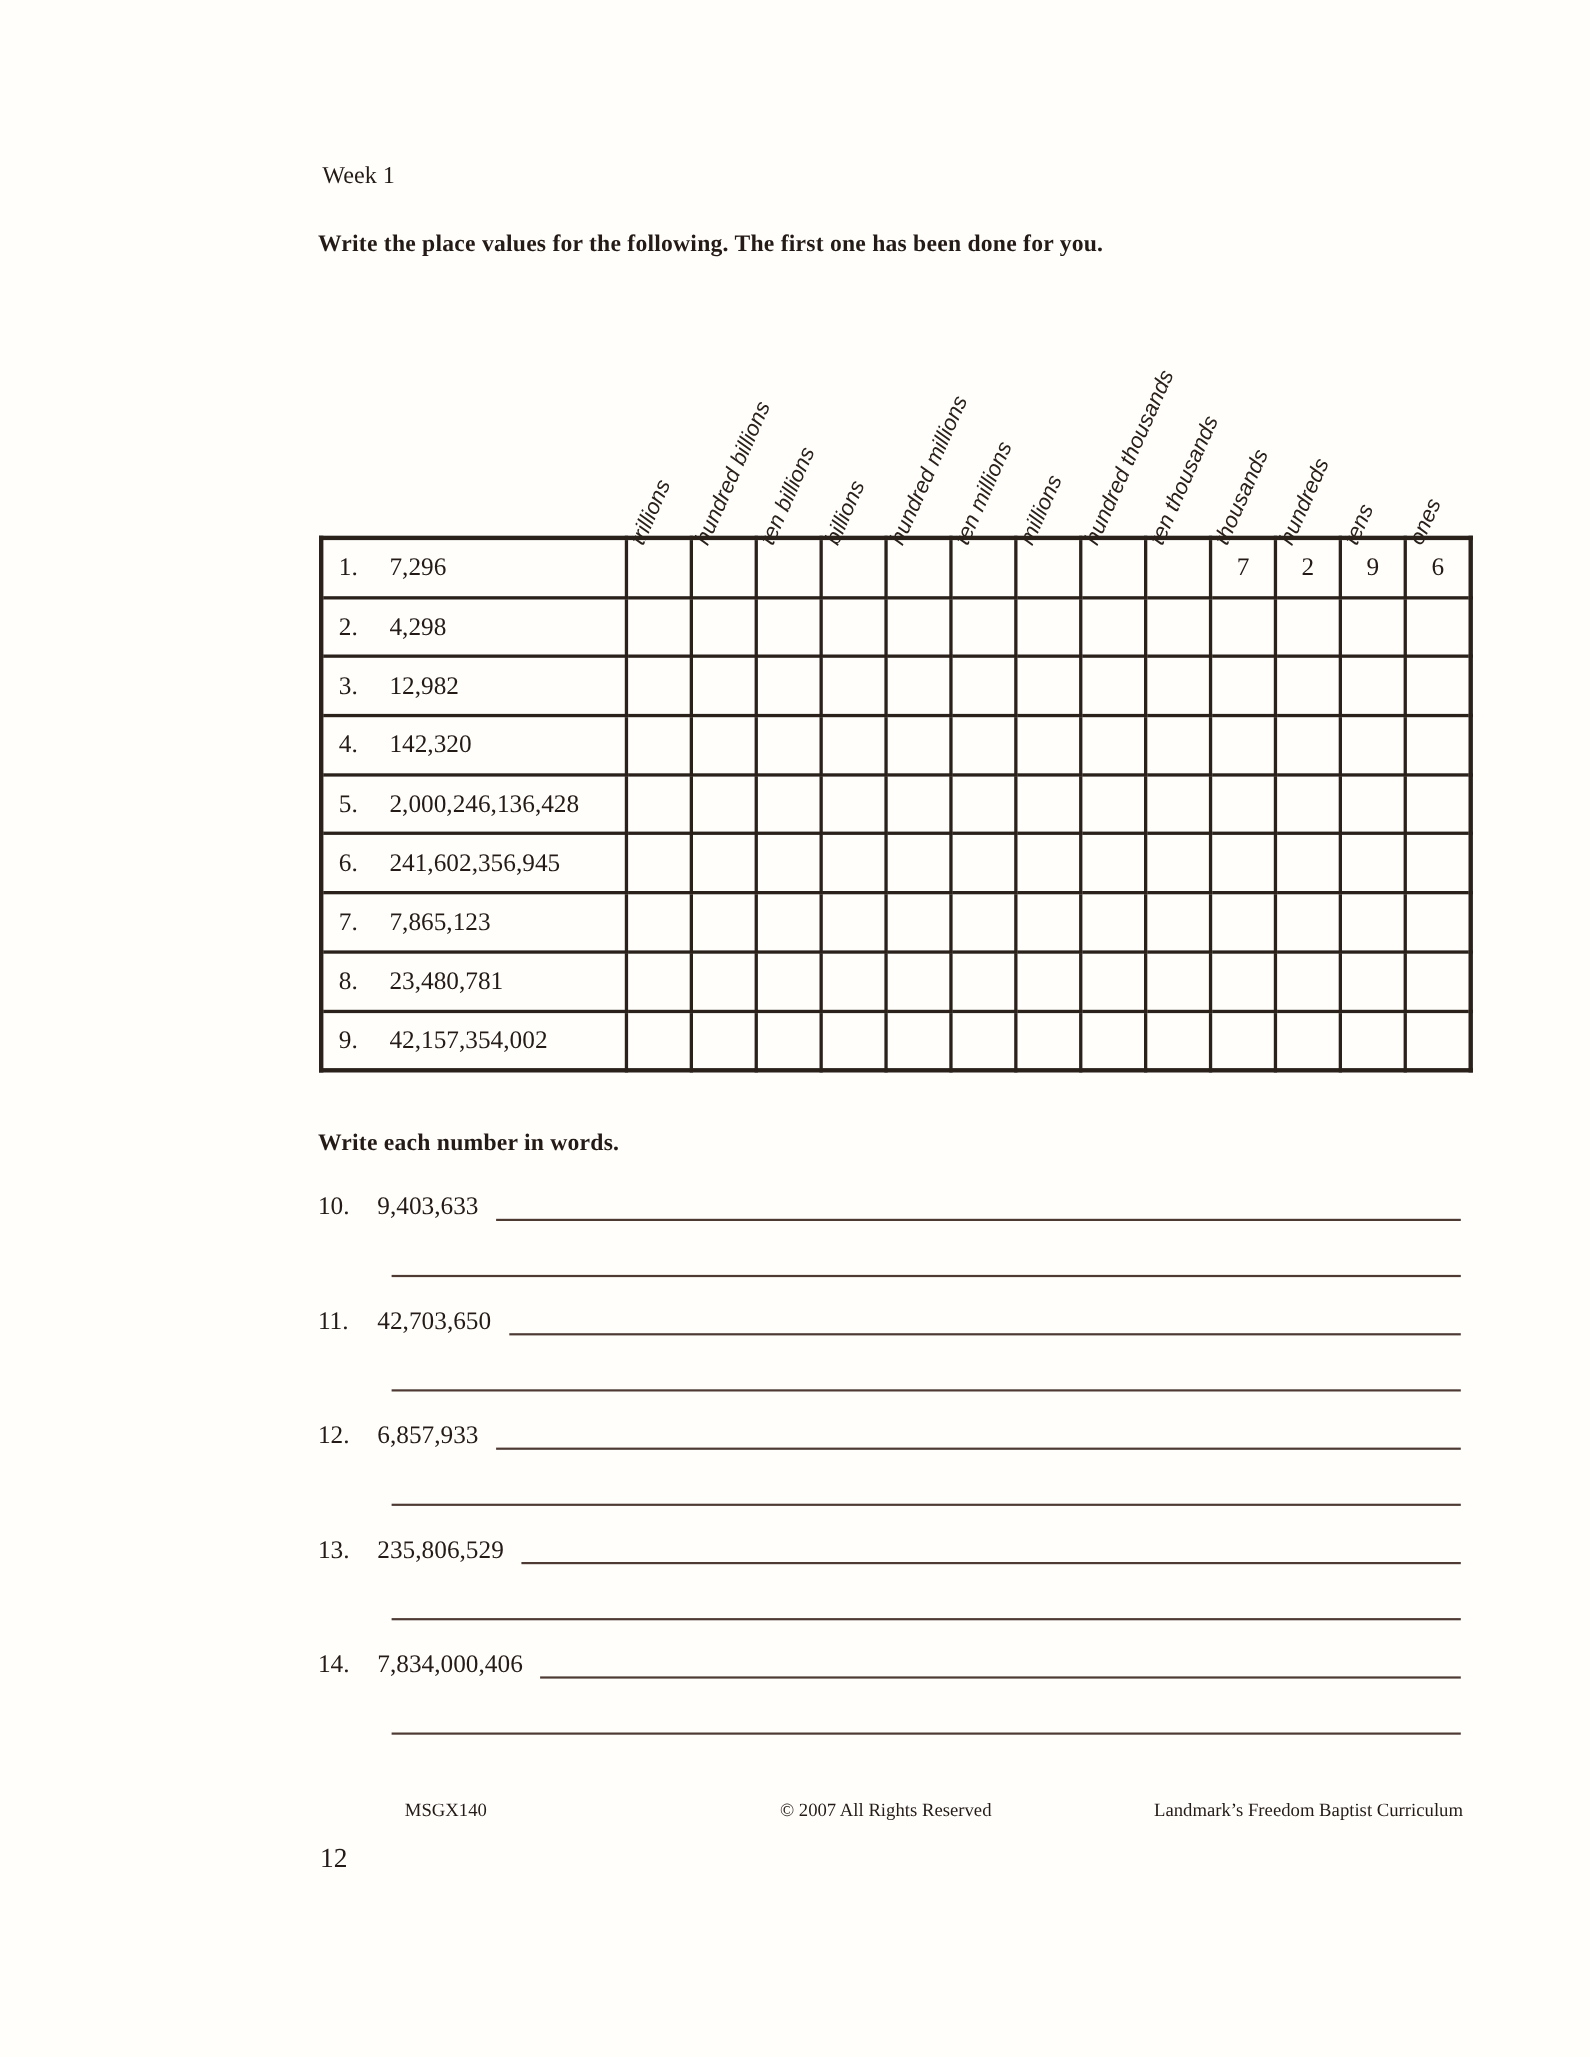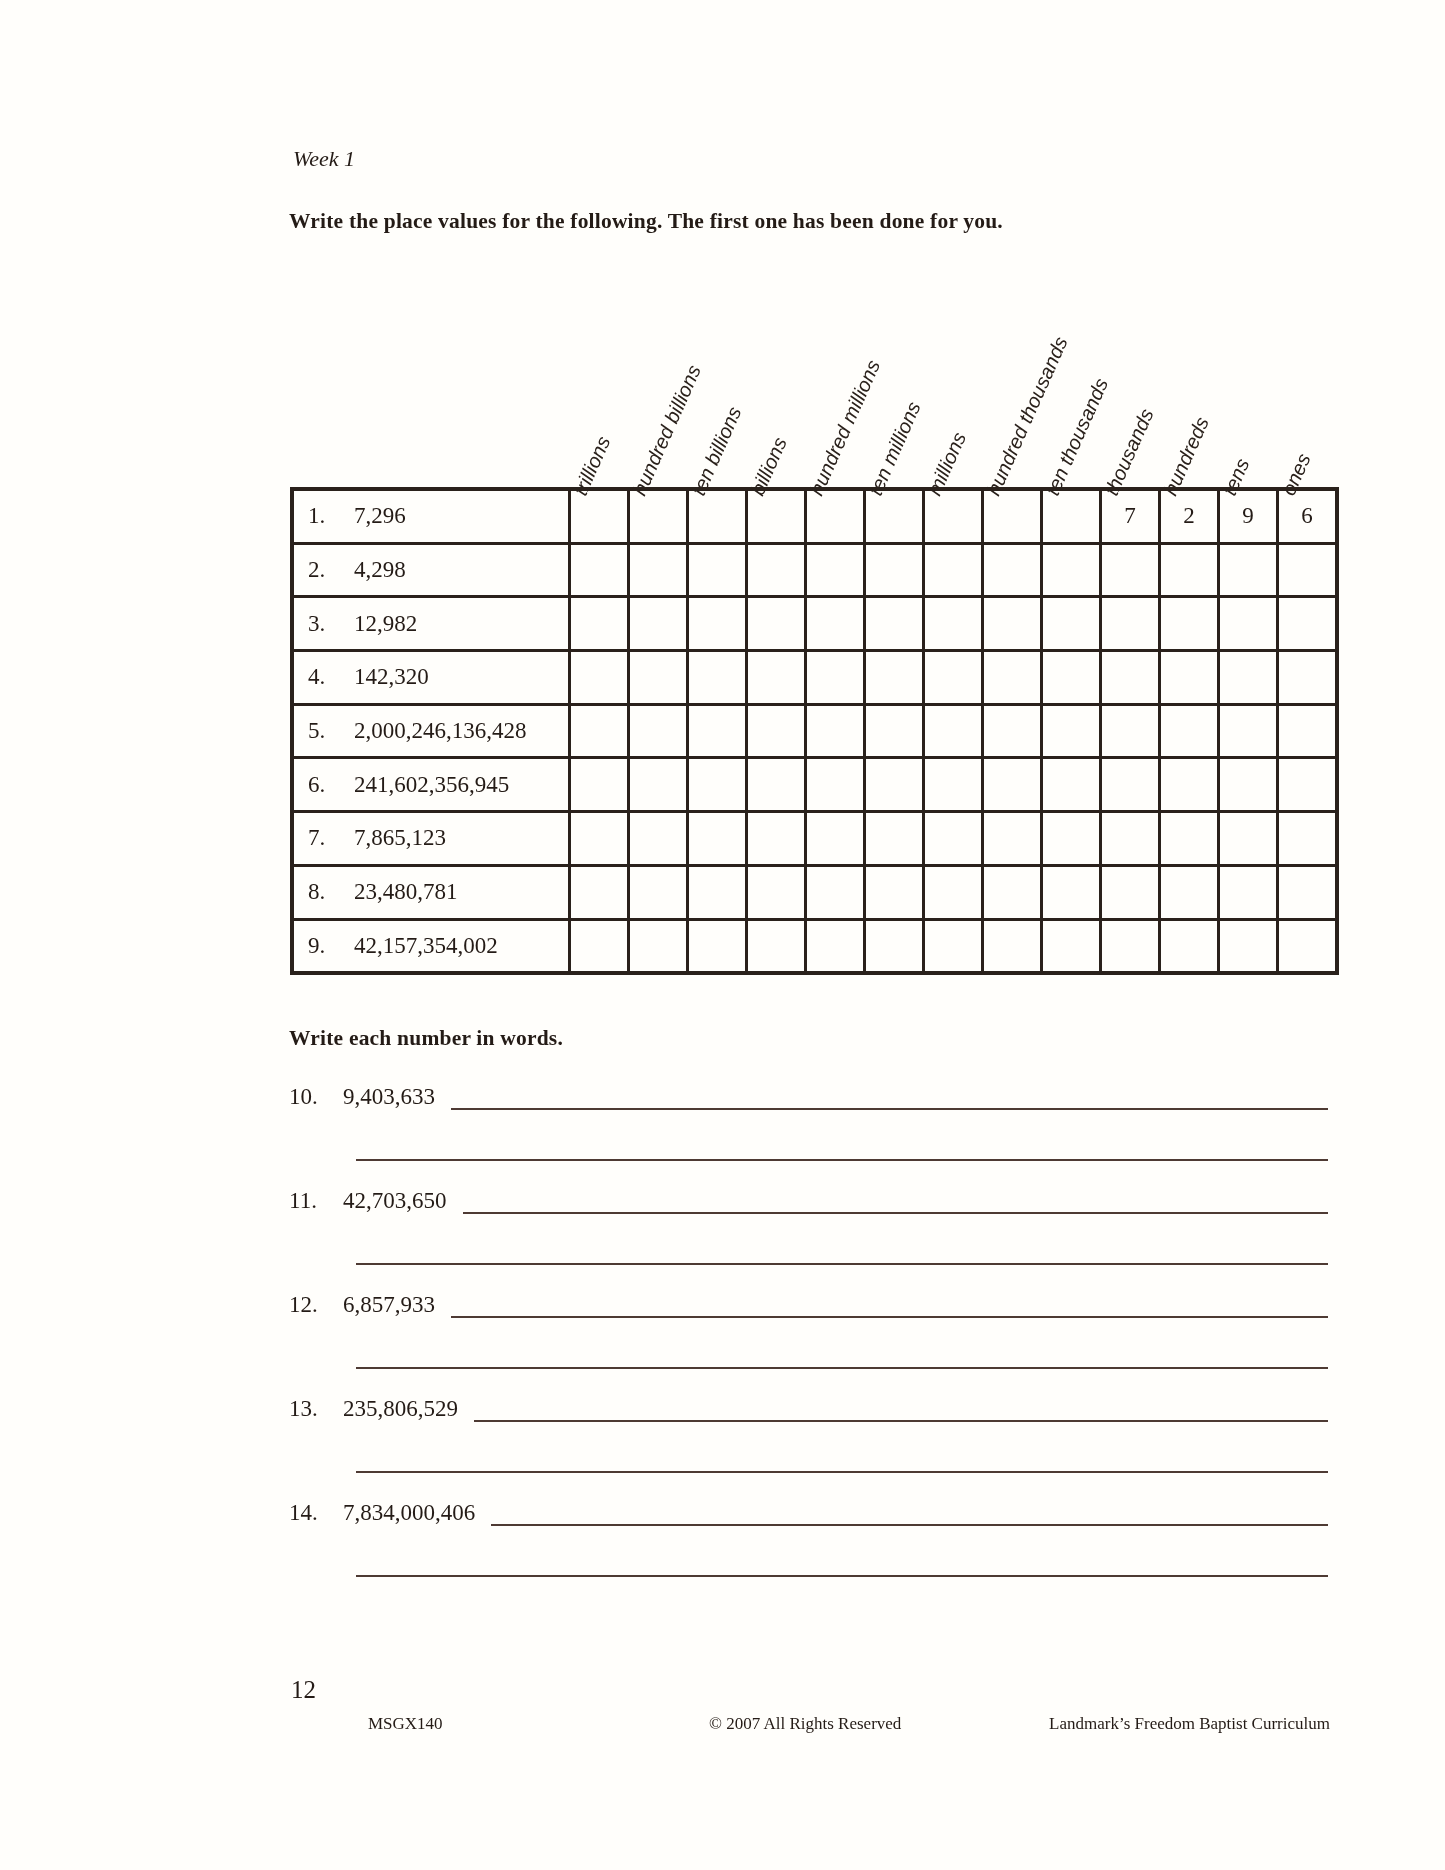--- a/index.html
+++ b/index.html
@@ -2,21 +2,21 @@
 <html><head>
 <meta charset="utf-8">
 <style>
   html,body{margin:0;padding:0;}
   body{
     width:1445px;height:1870px;position:relative;
     background:#fffefb;
     font-family:"Liberation Serif",serif;
     color:#241b16;
   }
-  .week{position:absolute;left:293px;top:146px;font-style:italic;font-size:22px;}
+  .week{position:absolute;left:293px;top:146px;font-size:22px;}
   .instr{position:absolute;left:289px;font-weight:bold;font-size:21.5px;letter-spacing:.2px;}
   .i1{top:209px;}
   .i2{top:1026px;}
 
   
   .pv-headers{position:absolute;left:290px;top:499px;width:1047px;height:0;}
   .pv-h{
     position:absolute;bottom:0;
     transform-origin:0 100%;
     transform:rotate(-66deg);
@@ -39,21 +39,21 @@
   
   .word-item{position:absolute;left:289px;width:1039px;}
   .wi-line1{display:flex;align-items:flex-end;height:36px;font-size:23px;}
   .wi-num{width:54px;flex:0 0 auto;}
   .wi-val{flex:0 0 auto;margin-top:27px;}
   .wi-blank{flex:1 1 auto;margin-left:16px;border-bottom:2px solid #4e3a33;align-self:stretch;}
   .wi-line2{margin-left:67px;margin-top:49px;height:0;border-bottom:2px solid #4e3a33;}
 
   
   .pg{position:absolute;left:291px;top:1676px;font-size:25px;}
-  .ft{position:absolute;top:1714px;font-size:17px;}
+  .ft{position:absolute;top:1636px;font-size:17px;}
   .code{left:368px;}
   .copy{left:709px;}
   .pub{right:115px;}
 </style>
 </head>
 <body>
 
 <div class="week">Week 1</div>
 
 <div class="instr i1">Write the place values for the following.  The first one has been done for you.</div>

